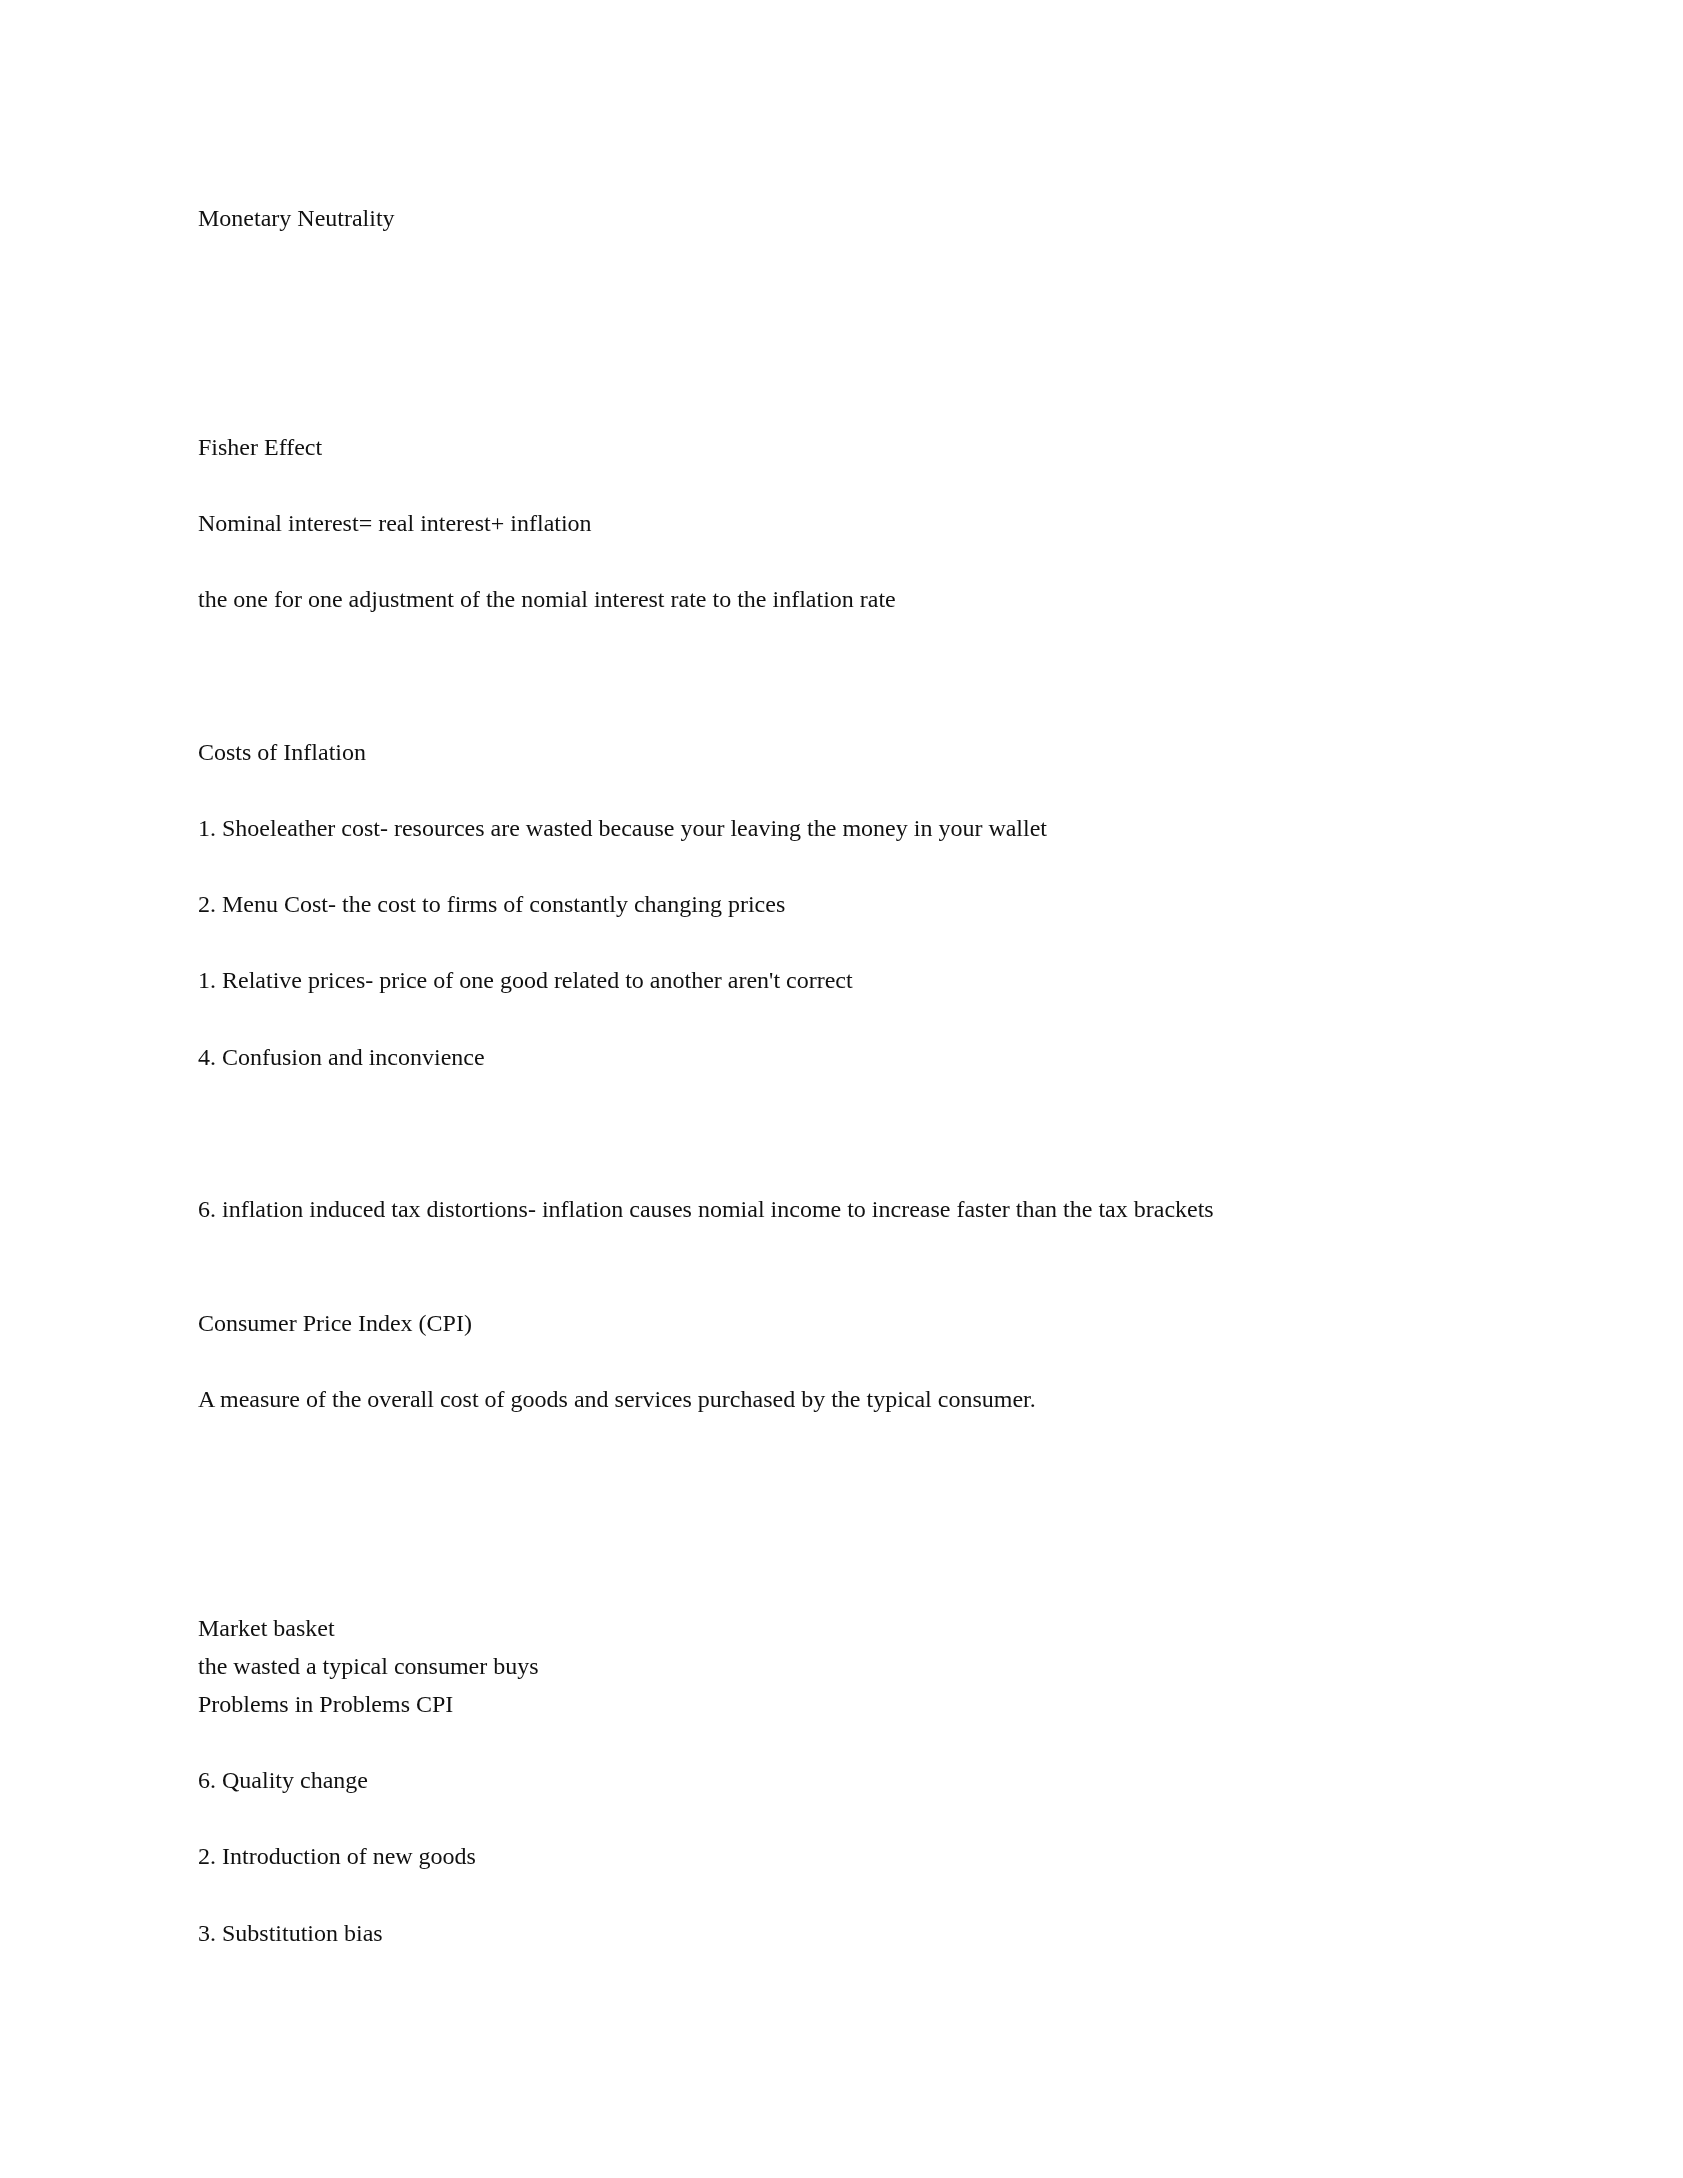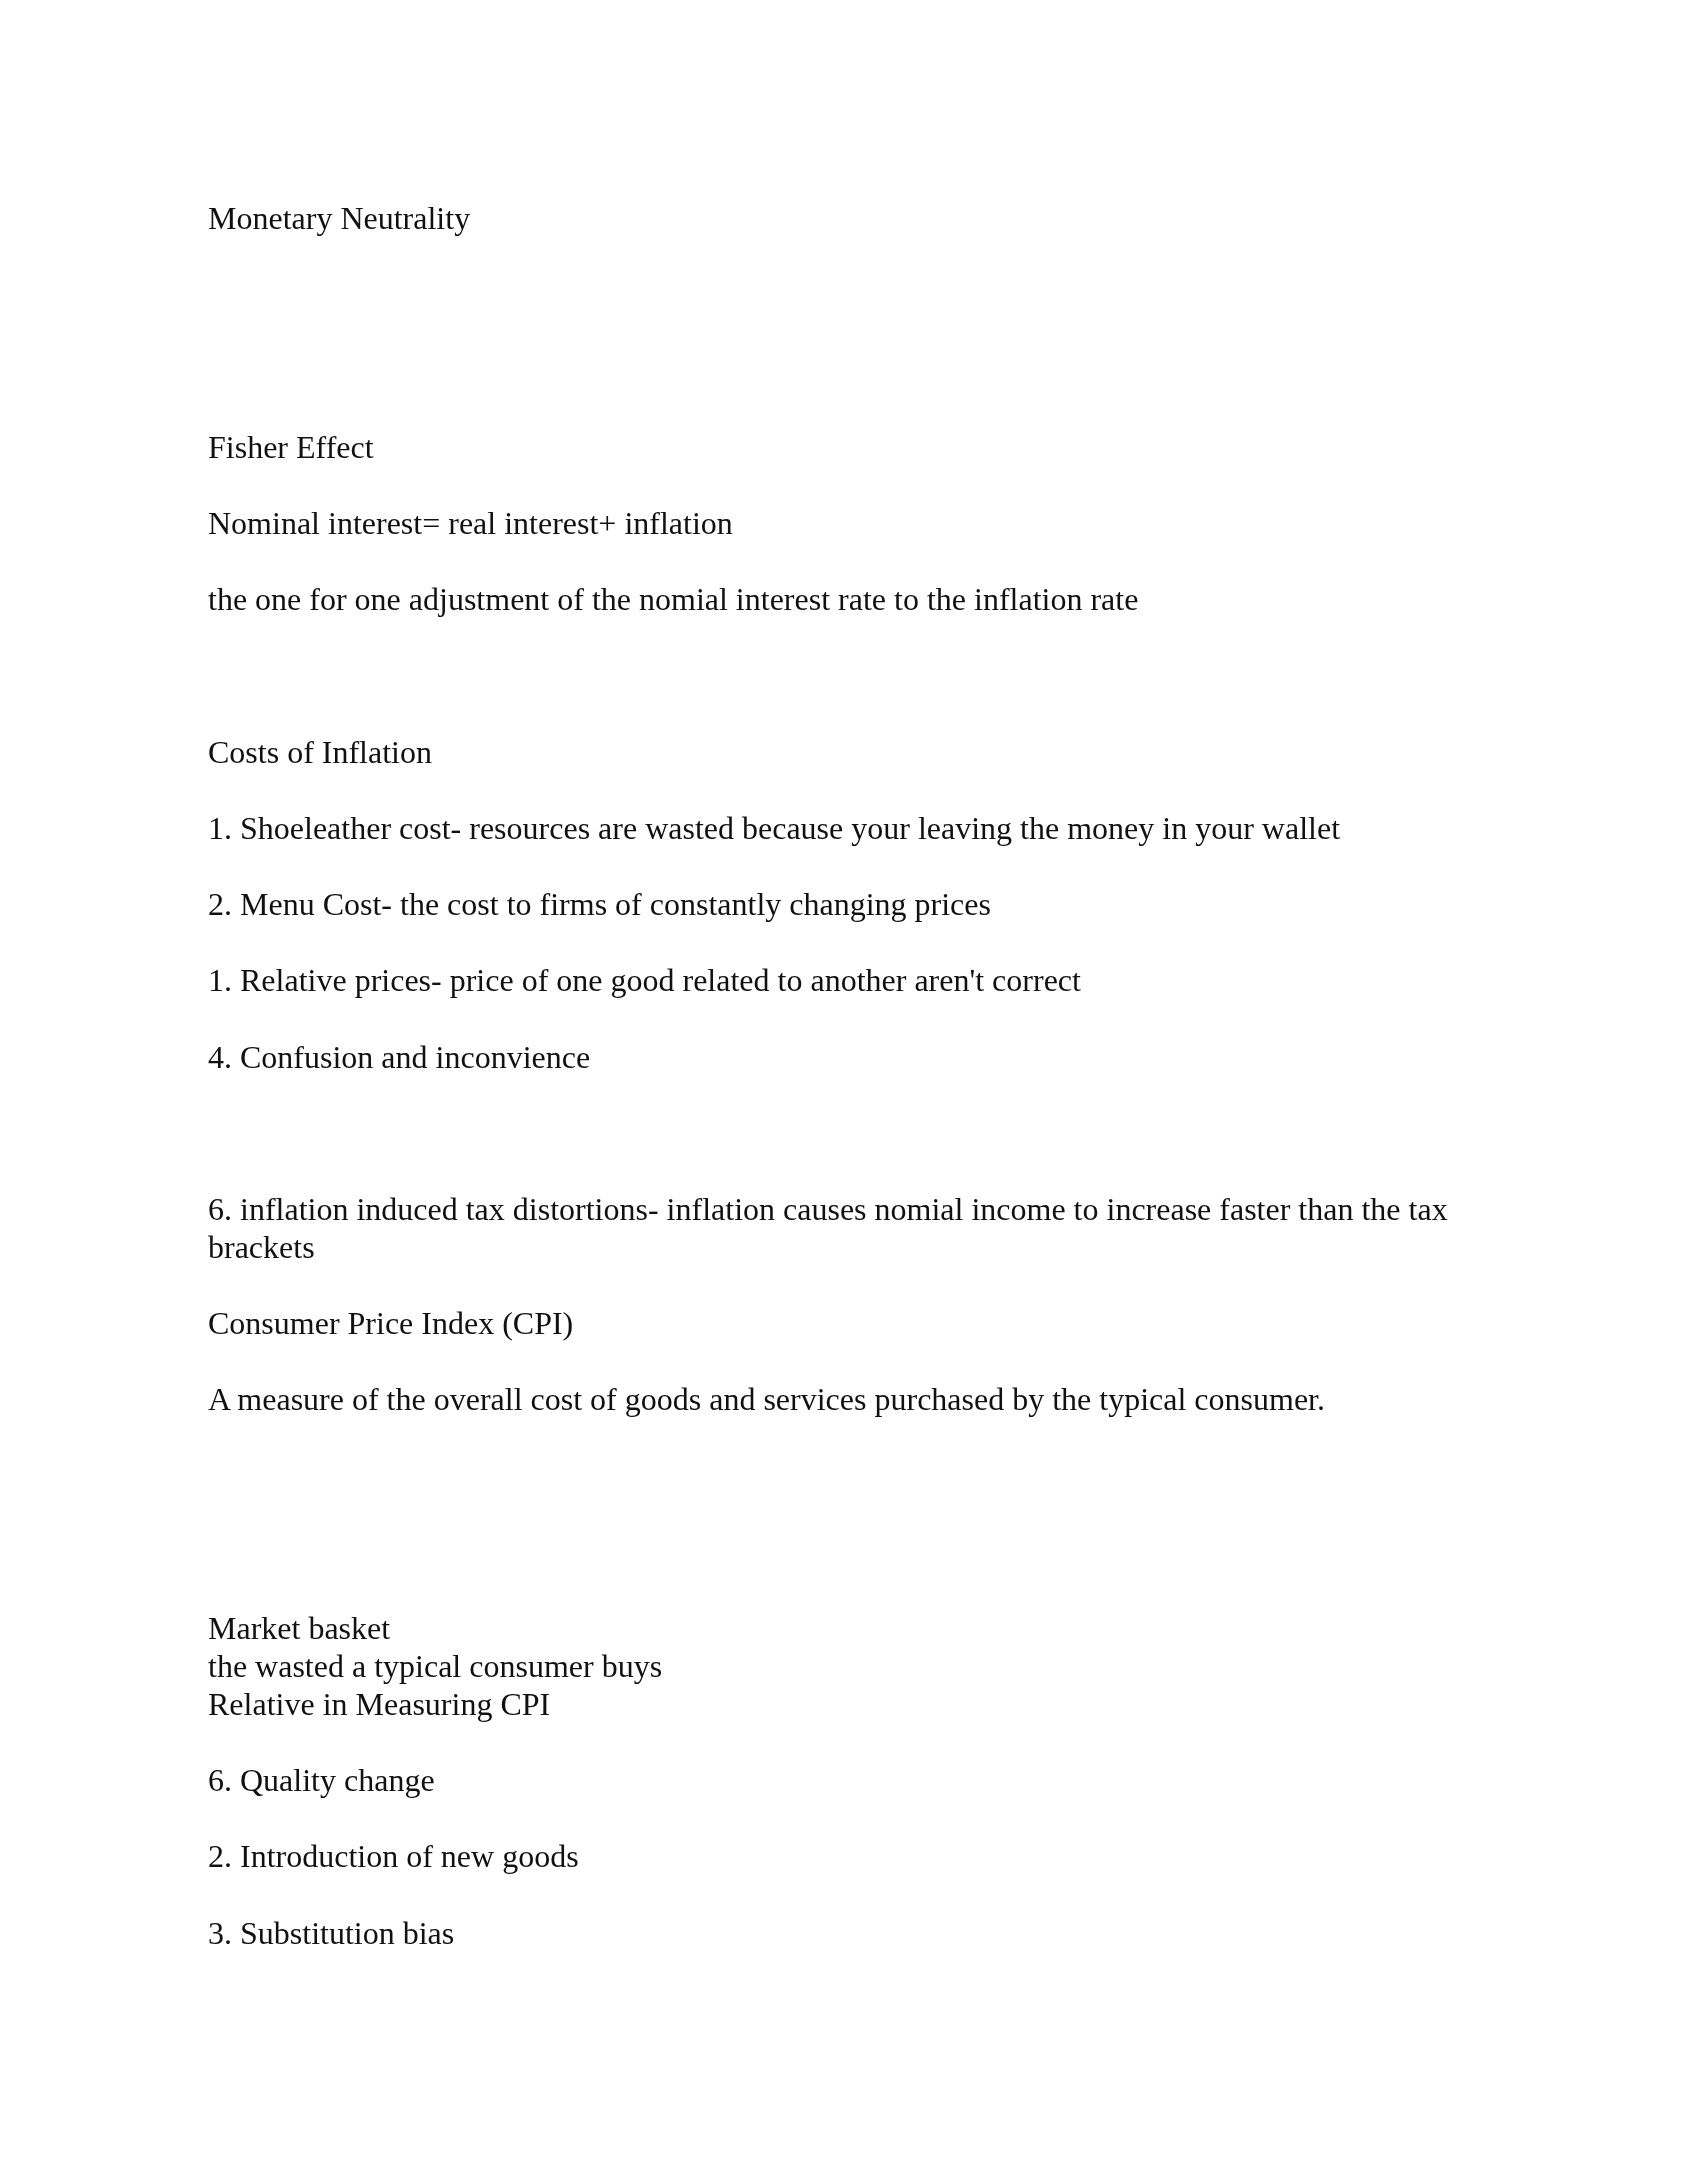--- a/index.html
+++ b/index.html
@@ -1,21 +1,21 @@
 <!DOCTYPE html>
 <html><head>
 <meta charset="utf-8">
 <style>
   html, body { margin:0; padding:0; background:#ffffff; }
   body { width:1683px; height:2178px; position:relative; overflow:hidden; }
   .page { position:absolute; left:0; top:0; width:1683px; height:2178px; background:#fff; }
   .line {
-    position:absolute; left:208px;
+    position:absolute; left:198px;
     font-family:"Liberation Serif", "DejaVu Serif", serif;
-    font-size:32px; line-height:38px; color:#111111;
+    font-size:24px; line-height:38px; color:#111111;
     white-space:nowrap;
   }
   .wrap { white-space:normal; width:1287px; }
 </style>
 </head>
 <body>
 
 <div class="page">
 
   <div class="line" style="top:199px">Monetary Neutrality</div>
@@ -29,19 +29,19 @@
   <div class="line" style="top:885px">2. Menu Cost- the cost to firms of constantly changing prices</div>
   <div class="line" style="top:961px">1. Relative prices- price of one good related to another aren't correct</div>
   <div class="line" style="top:1038px">4. Confusion and inconvience</div>
   <div class="line wrap" style="top:1190px">6. inflation induced tax distortions- inflation causes nomial income to increase faster than the tax brackets</div>
 
   <div class="line" style="top:1304px">Consumer Price Index (CPI)</div>
   <div class="line" style="top:1380px">A measure of the overall cost of goods and services purchased by the typical consumer.</div>
 
   <div class="line" style="top:1609px">Market basket</div>
   <div class="line" style="top:1647px">the wasted a typical consumer buys</div>
-  <div class="line" style="top:1685px">Relative in Measuring CPI</div>
+  <div class="line" style="top:1685px">Problems in Problems CPI</div>
   <div class="line" style="top:1761px">6. Quality change</div>
   <div class="line" style="top:1837px">2. Introduction of new goods</div>
   <div class="line" style="top:1914px">3. Substitution bias</div>
 
 </div>
 
 
 </body></html>

